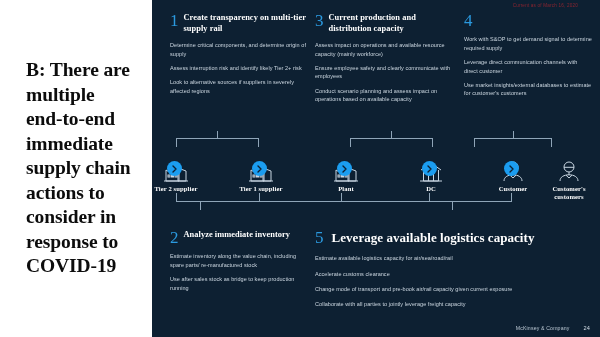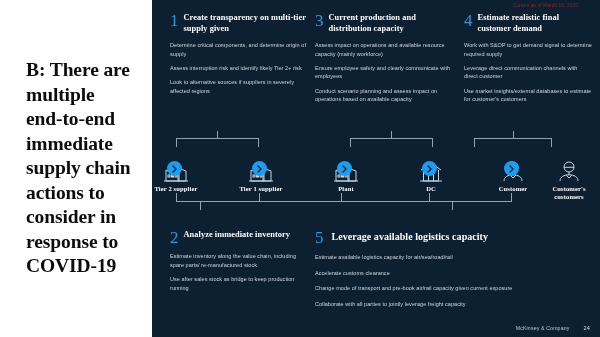--- a/index.html
+++ b/index.html
@@ -62,21 +62,21 @@
   .bullet:last-child{ margin-bottom:0; }
 
   
   #block1{ left:18px;  top:13px;  width:136px; }
   #block3{ left:163px; top:13px;  width:142px; }
   #block4{ left:312px; top:13px;  width:128px; }
   #block2{ left:18px;  top:230px; width:136px; }
   #block5{ left:163px; top:230px; width:275px; }
 
   #block5 .blk-head{ align-items:center; gap:8px; }
-  #block5 .blk-title{ font-size:10px; }
+  #block5 .blk-title{ font-size:13px; }
   #block5 .bullets{ margin-top:8px; }
   #block5 .bullet{ margin-bottom:7px; }
 
   
   .chain{ position:absolute; left:0; top:131px; width:448px; height:96px; }
 
   .node{ position:absolute; width:54px; text-align:center; }
   .node .glyph{ height:30px; display:flex; align-items:flex-end; justify-content:center; }
   .node .label{
     font-family:"Liberation Serif", serif; font-weight:700;
@@ -108,21 +108,21 @@
     <div class="title-text">B: There are multiple end-to-end immediate supply chain actions to consider in response to COVID-19</div>
   </div>
 
   <div class="dark-panel">
 
     <div class="stamp">Current as of March 16, 2020</div>
 
     <div class="block" id="block1">
       <div class="blk-head">
         <div class="blk-num">1</div>
-        <div class="blk-title">Create transparency on multi-tier supply given</div>
+        <div class="blk-title">Create transparency on multi-tier supply rail</div>
       </div>
       <div class="bullets">
         <div class="bullet">Determine critical components, and determine origin of supply</div>
         <div class="bullet">Assess interruption risk and identify likely Tier 2+ risk</div>
         <div class="bullet">Look to alternative sources if suppliers in severely affected regions</div>
       </div>
     </div>
 
     <div class="block" id="block3">
       <div class="blk-head">
@@ -132,21 +132,20 @@
       <div class="bullets">
         <div class="bullet">Assess impact on operations and available resource capacity (mainly workforce)</div>
         <div class="bullet">Ensure employee safety and clearly communicate with employees</div>
         <div class="bullet">Conduct scenario planning and assess impact on operations based on available capacity</div>
       </div>
     </div>
 
     <div class="block" id="block4">
       <div class="blk-head">
         <div class="blk-num">4</div>
-        <div class="blk-title">Estimate realistic final customer demand</div>
       </div>
       <div class="bullets">
         <div class="bullet">Work with S&amp;OP to get demand signal to determine required supply</div>
         <div class="bullet">Leverage direct communication channels with direct customer</div>
         <div class="bullet">Use market insights/external databases to estimate for customer's customers</div>
       </div>
     </div>
 
     <div class="block" id="block2">
       <div class="blk-head">

